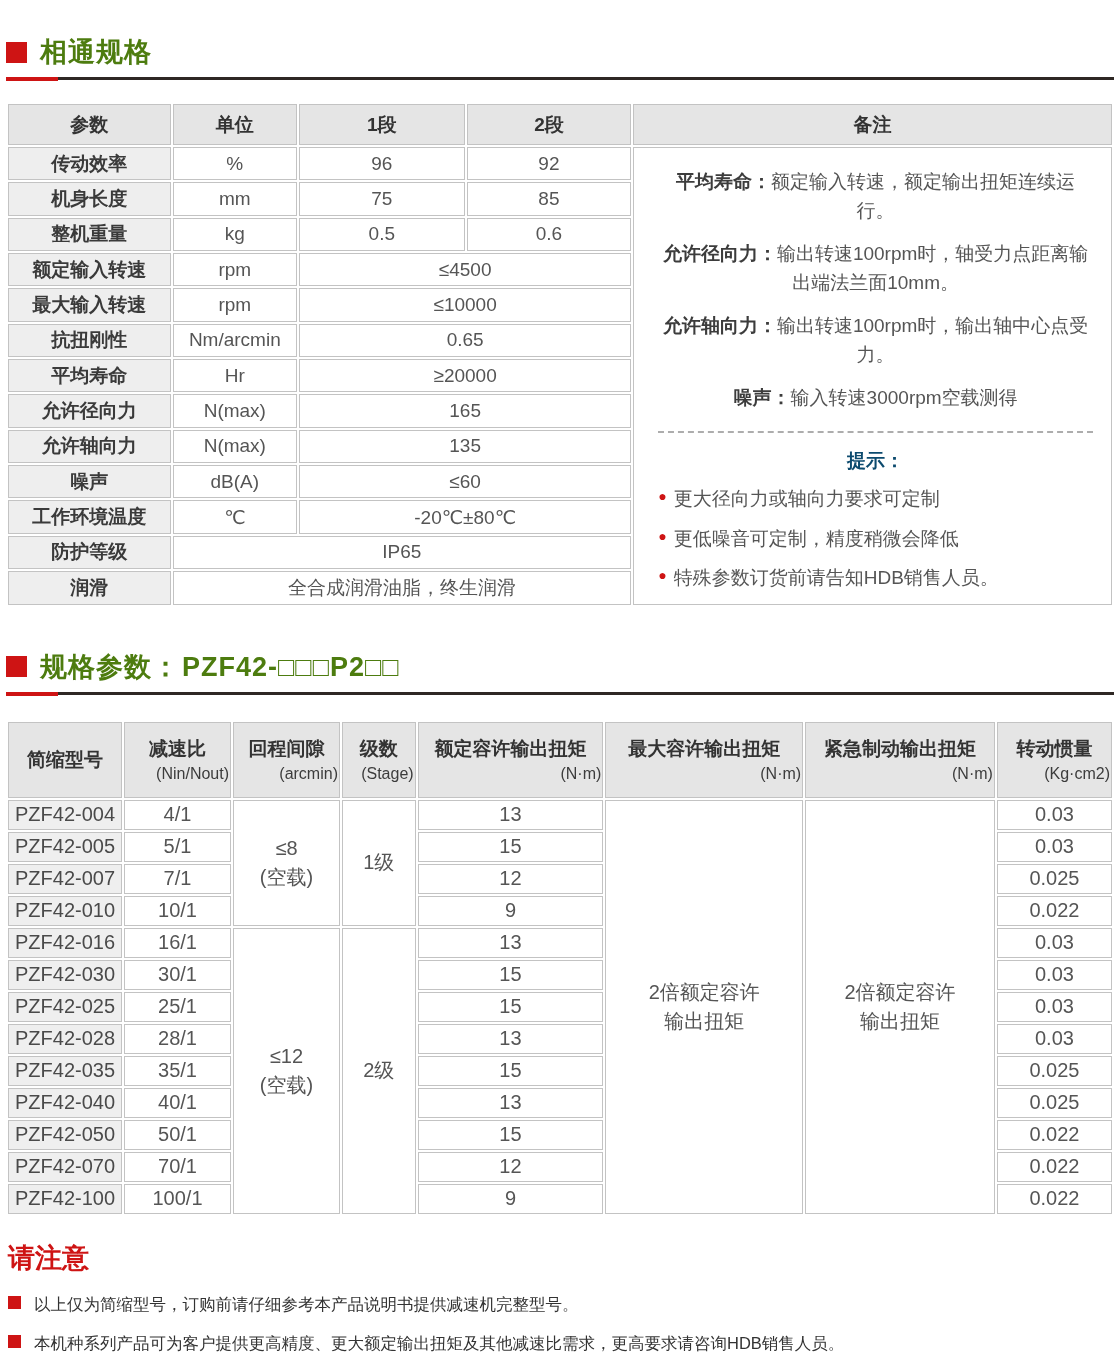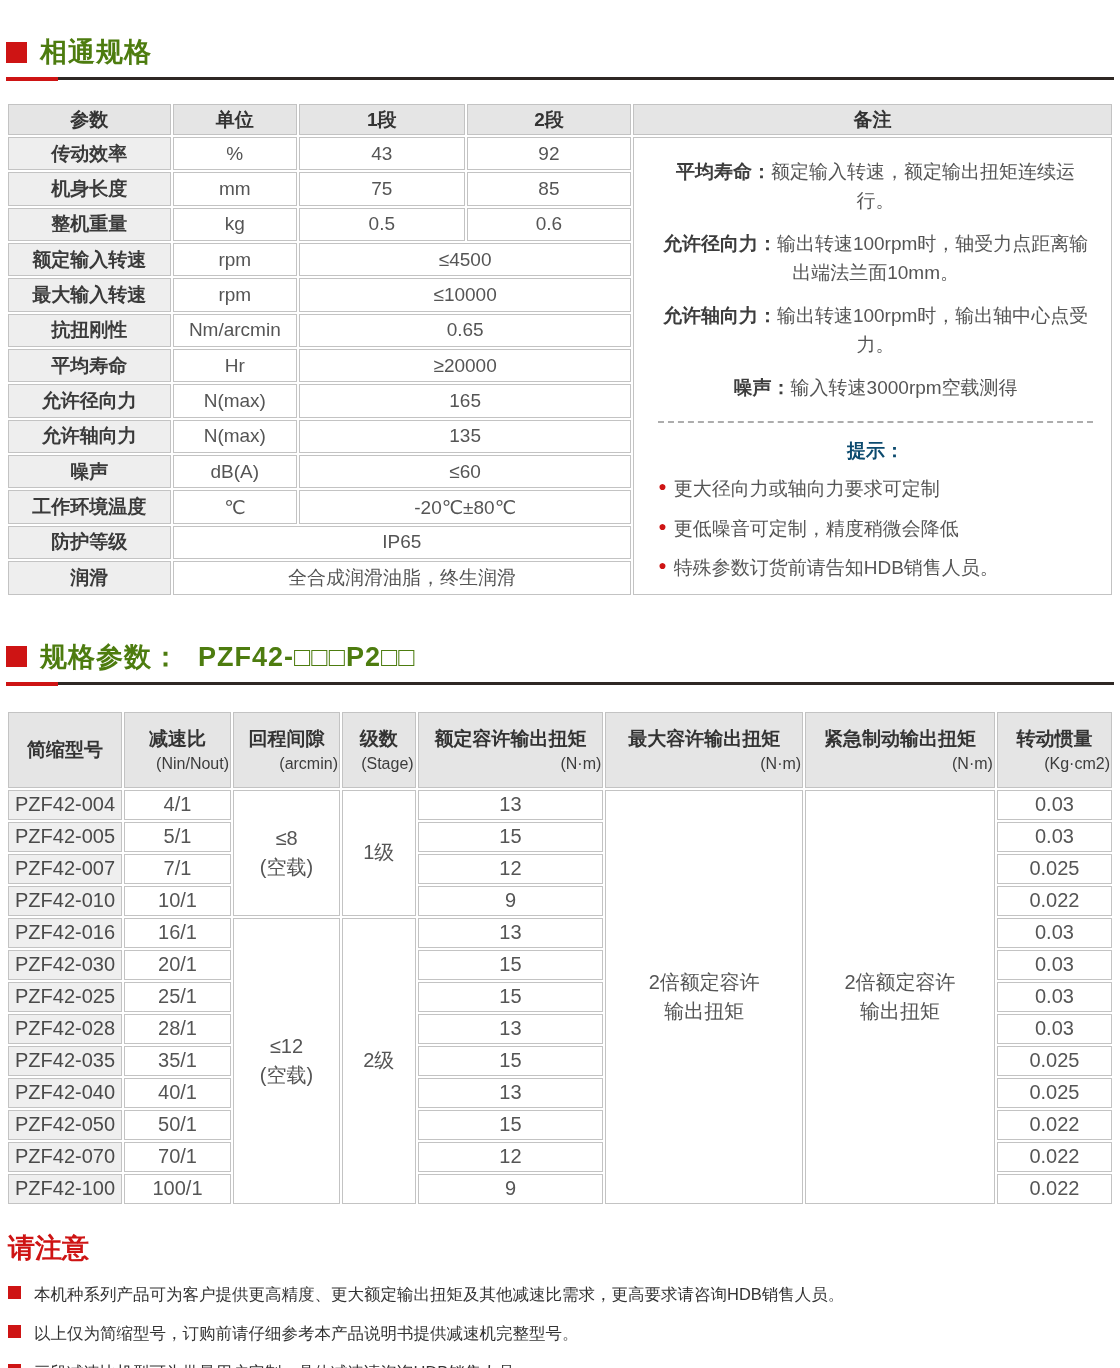--- a/index.html
+++ b/index.html
@@ -20,41 +20,41 @@
 
   
   table { border-collapse:separate; border-spacing:2px; table-layout:fixed; width:1108px; }
   td, th { border:1px solid #c3c3c3; text-align:center; vertical-align:middle; padding:0 2px; }
   th { background:#e5e5e5; font-weight:bold; color:#333; }
   .lbl { background:#eeeeee; font-weight:bold; color:#3a3a3a; }
   .val { background:#fff; color:#555; font-weight:normal; }
 
   
   .t1 { margin-top:22px; }
-  .t1 th { height:31px; font-size:19px; }
+  .t1 th { height:41px; font-size:19px; }
   .t1 td { height:31px; font-size:19px; }
 
   .remark-cell { vertical-align:top; text-align:center; padding:20px 18px 0 24px; font-size:18px; color:#555; }
   .remark-cell p { margin:0 0 15px 0; line-height:1.5; }
   .remark-cell strong { color:#3c3c3c; }
   .dash-sep { border:none; border-top:2px dashed #adadad; margin:18px 0 14px 0; }
   .tips-title { font-weight:bold; color:#0c4a6e; margin-bottom:10px !important; }
   .tip { display:flex; align-items:flex-start; gap:7px; margin:0 0 11px 0 !important; }
   .tip .dot { color:#ce1414; font-size:14px; line-height:1.7; flex:none; }
 
   
   .t2 { margin-top:25px; }
   .t2 th { height:76px; font-size:19px; padding:0 1px; }
   .t2 th .sub { display:block; font-weight:normal; font-size:16px; margin-top:3px; color:#3c3c3c;text-align:right; }
   .t2 td { height:30px; font-size:20px; }
   .t2 .model { background:#efefef; font-weight:normal; color:#4a4a4a; }
   .two-line span { display:block; line-height:1.45; }
 
   
-  .sec2-title { display:flex; align-items:baseline; gap:18px;text-align:center; }
+  .sec2-title { display:flex; align-items:baseline; gap:2px;text-align:center; }
 
   
   .notice { margin-top:24px; padding-left:2px; }
   .notice-title { color:#ce1414; font-size:27px; font-weight:bold; margin:0; }
   .notice-item { display:flex; align-items:flex-start; gap:13px; margin-top:17px; font-size:16.5px; color:#333; line-height:1.35; }
   .notice-sq { width:13px; height:13px; background:#ce1414; flex:none; margin-top:3px; }
 </style>
 </head>
 <body>
 
@@ -80,21 +80,21 @@
         <tr>
       <th>参数</th>
       <th>单位</th>
       <th>1段</th>
       <th>2段</th>
       <th>备注</th>
     </tr>
     <tr>
       <td class="lbl">传动效率</td>
       <td class="val">%</td>
-      <td class="val">43</td>
+      <td class="val">96</td>
       <td class="val">92</td>
       <td class="val remark-cell" rowspan="13">
         <p><strong>平均寿命：</strong><span>额定输入转速，额定输出扭矩连续运行。</span></p>
         <p><strong>允许径向力：</strong><span>输出转速100rpm时，轴受力点距离输出端法兰面10mm。</span></p>
         <p><strong>允许轴向力：</strong><span>输出转速100rpm时，输出轴中心点受力。</span></p>
         <p><strong>噪声：</strong><span>输入转速3000rpm空载测得</span></p>
         <hr class="dash-sep">
         <p class="tips-title">提示：</p>
         <p class="tip">
               <span class="dot">●</span>
@@ -249,21 +249,21 @@
       <td class="val two-line" rowspan="9">
             <span>≤12</span>
             <span>(空载)</span>
           </td>
       <td class="val" rowspan="9">2级</td>
       <td class="val">13</td>
       <td class="val">0.03</td>
     </tr>
     <tr>
       <td class="model">PZF42-030</td>
-      <td class="val">20/1</td>
+      <td class="val">30/1</td>
       <td class="val">15</td>
       <td class="val">0.03</td>
     </tr>
     <tr>
       <td class="model">PZF42-025</td>
       <td class="val">25/1</td>
       <td class="val">15</td>
       <td class="val">0.03</td>
     </tr>
     <tr>
@@ -302,25 +302,25 @@
       <td class="val">9</td>
       <td class="val">0.022</td>
     </tr>
   </tbody>
     </table>
 
   <div class="notice">
     <p class="notice-title">请注意</p>
     <div class="notice-item">
       <span class="notice-sq"></span>
-      <span>本机种系列产品可为客户提供更高精度、更大额定输出扭矩及其他减速比需求，更高要求请咨询HDB销售人员。</span>
+      <span>以上仅为简缩型号，订购前请仔细参考本产品说明书提供减速机完整型号。</span>
     </div>
     <div class="notice-item">
       <span class="notice-sq"></span>
-      <span>以上仅为简缩型号，订购前请仔细参考本产品说明书提供减速机完整型号。</span>
+      <span>本机种系列产品可为客户提供更高精度、更大额定输出扭矩及其他减速比需求，更高要求请咨询HDB销售人员。</span>
     </div>
     <div class="notice-item">
       <span class="notice-sq"></span>
       <span>三段减速比机型可为批量用户定制，具体减速请咨询HDB销售人员。</span>
     </div>
   </div>
 
 </div>
 
 </body></html>

